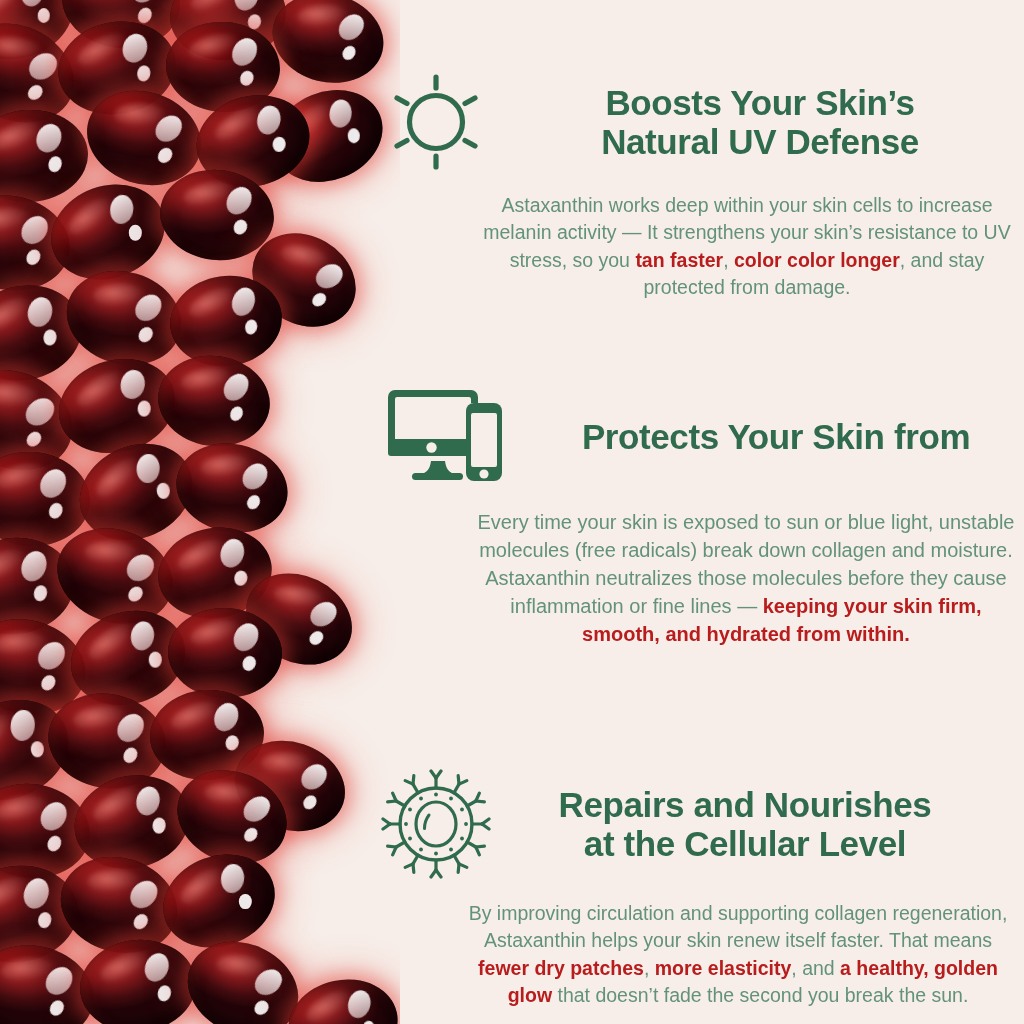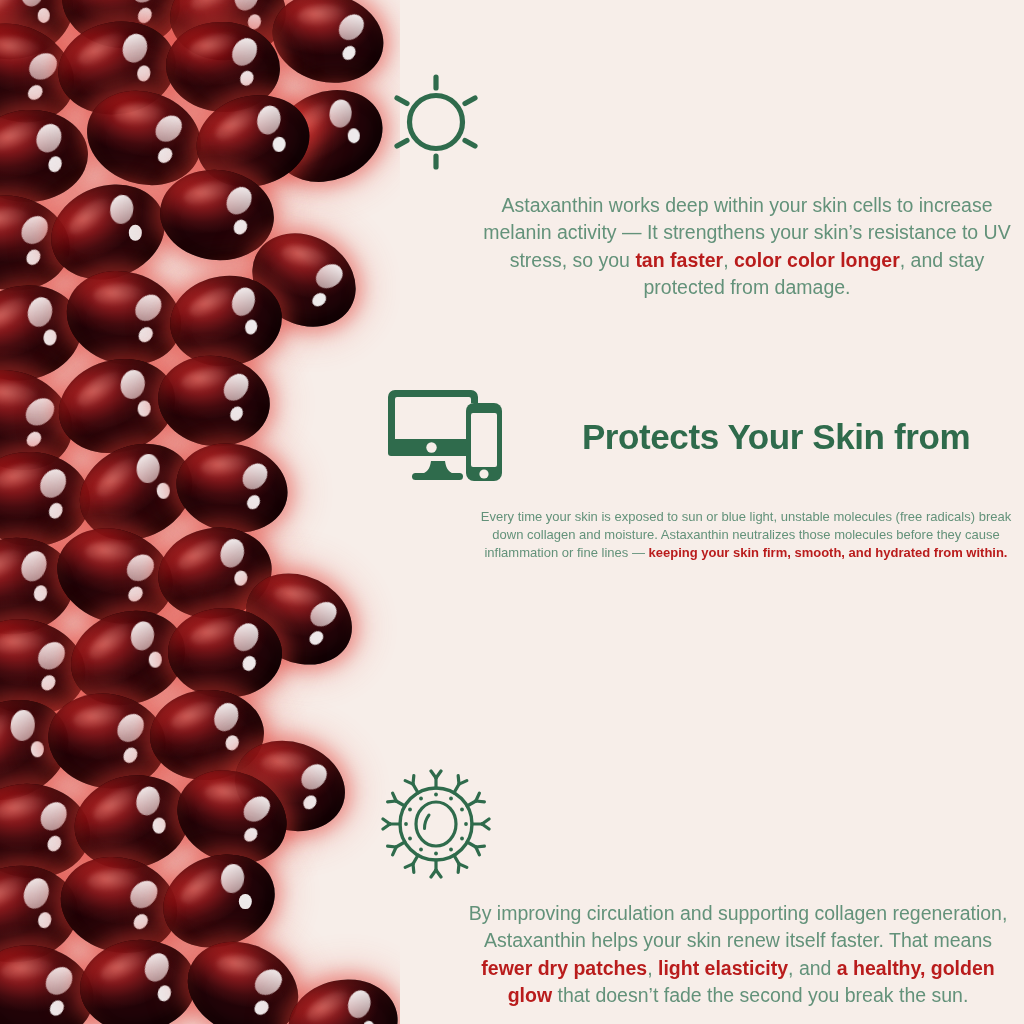--- a/index.html
+++ b/index.html
@@ -129,21 +129,21 @@
   #feature-1 .feature-body {
     font-size: 19.5px;
     width: 530px;
     margin: 14px 0 0 102px;
   }
 
   #feature-2 { top: 384px; }
   #feature-2 .feature-title { font-size: 35px; width: 520px; }
   #feature-2 .icon-box { width: 130px; height: 106px; }
   #feature-2 .feature-body {
-    font-size: 13px;
+    font-size: 20px;
     width: 540px;
     margin: 18px 0 0 96px;
   }
 
   #feature-3 { top: 768px; }
   #feature-3 .feature-title { font-size: 35px; width: 470px; }
   #feature-3 .icon-box { width: 112px; height: 112px; }
   #feature-3 .feature-body {
     font-size: 19.5px;
     width: 560px;
@@ -303,20 +303,24 @@
               <circle cx="54" cy="54" r="26.5"></circle>
               <line x1="54" y1="9" x2="54" y2="20"></line>
               <line x1="54" y1="88" x2="54" y2="99"></line>
               <line x1="15" y1="30" x2="25" y2="35.5"></line>
               <line x1="83" y1="72.5" x2="93" y2="78"></line>
               <line x1="15" y1="78" x2="25" y2="72.5"></line>
               <line x1="83" y1="35.5" x2="93" y2="30"></line>
             </g>
           </svg>
         </div>
+        <h2 class="feature-title">
+          <span>Boosts Your Skin’s</span><br>
+          <span>Natural UV Defense</span>
+        </h2>
       </div>
       <p class="feature-body"><span>Astaxanthin works deep within your skin cells to increase melanin activity — It strengthens your skin’s resistance to UV stress, so you </span><b>tan faster</b><span>, </span><b>color color longer</b><span>, and stay protected from damage.</span></p>
     </section>
 
     <section class="feature" id="feature-2">
       <div class="feature-head">
         <div class="icon-box">
           <svg width="126" height="100" viewBox="0 0 126 100" aria-hidden="true">
             <g fill="#2f6b4c">
 
@@ -424,18 +428,22 @@
               <circle cx="70" cy="80.5" r="1.9"></circle>
               <circle cx="55" cy="84.5" r="1.9"></circle>
               <circle cx="40" cy="80.5" r="1.9"></circle>
               <circle cx="29" cy="69.5" r="1.9"></circle>
               <circle cx="25" cy="55" r="1.9"></circle>
               <circle cx="29" cy="40.5" r="1.9"></circle>
               <circle cx="40" cy="29.5" r="1.9"></circle>
             </g>
           </svg>
         </div>
-      </div>
-      <p class="feature-body"><span>By improving circulation and supporting collagen regeneration, Astaxanthin helps your skin renew itself faster. That means </span><b>fewer dry patches</b><span>, </span><b>light elasticity</b><span>, and </span><b>a healthy, golden glow</b><span> that doesn’t fade the second you break the sun.</span></p>
+        <h2 class="feature-title">
+          <span>Repairs and Nourishes</span><br>
+          <span>at the Cellular Level</span>
+        </h2>
+      </div>
+      <p class="feature-body"><span>By improving circulation and supporting collagen regeneration, Astaxanthin helps your skin renew itself faster. That means </span><b>fewer dry patches</b><span>, </span><b>more elasticity</b><span>, and </span><b>a healthy, golden glow</b><span> that doesn’t fade the second you break the sun.</span></p>
     </section>
 
   </div>
 </div>
 
 </body></html>

